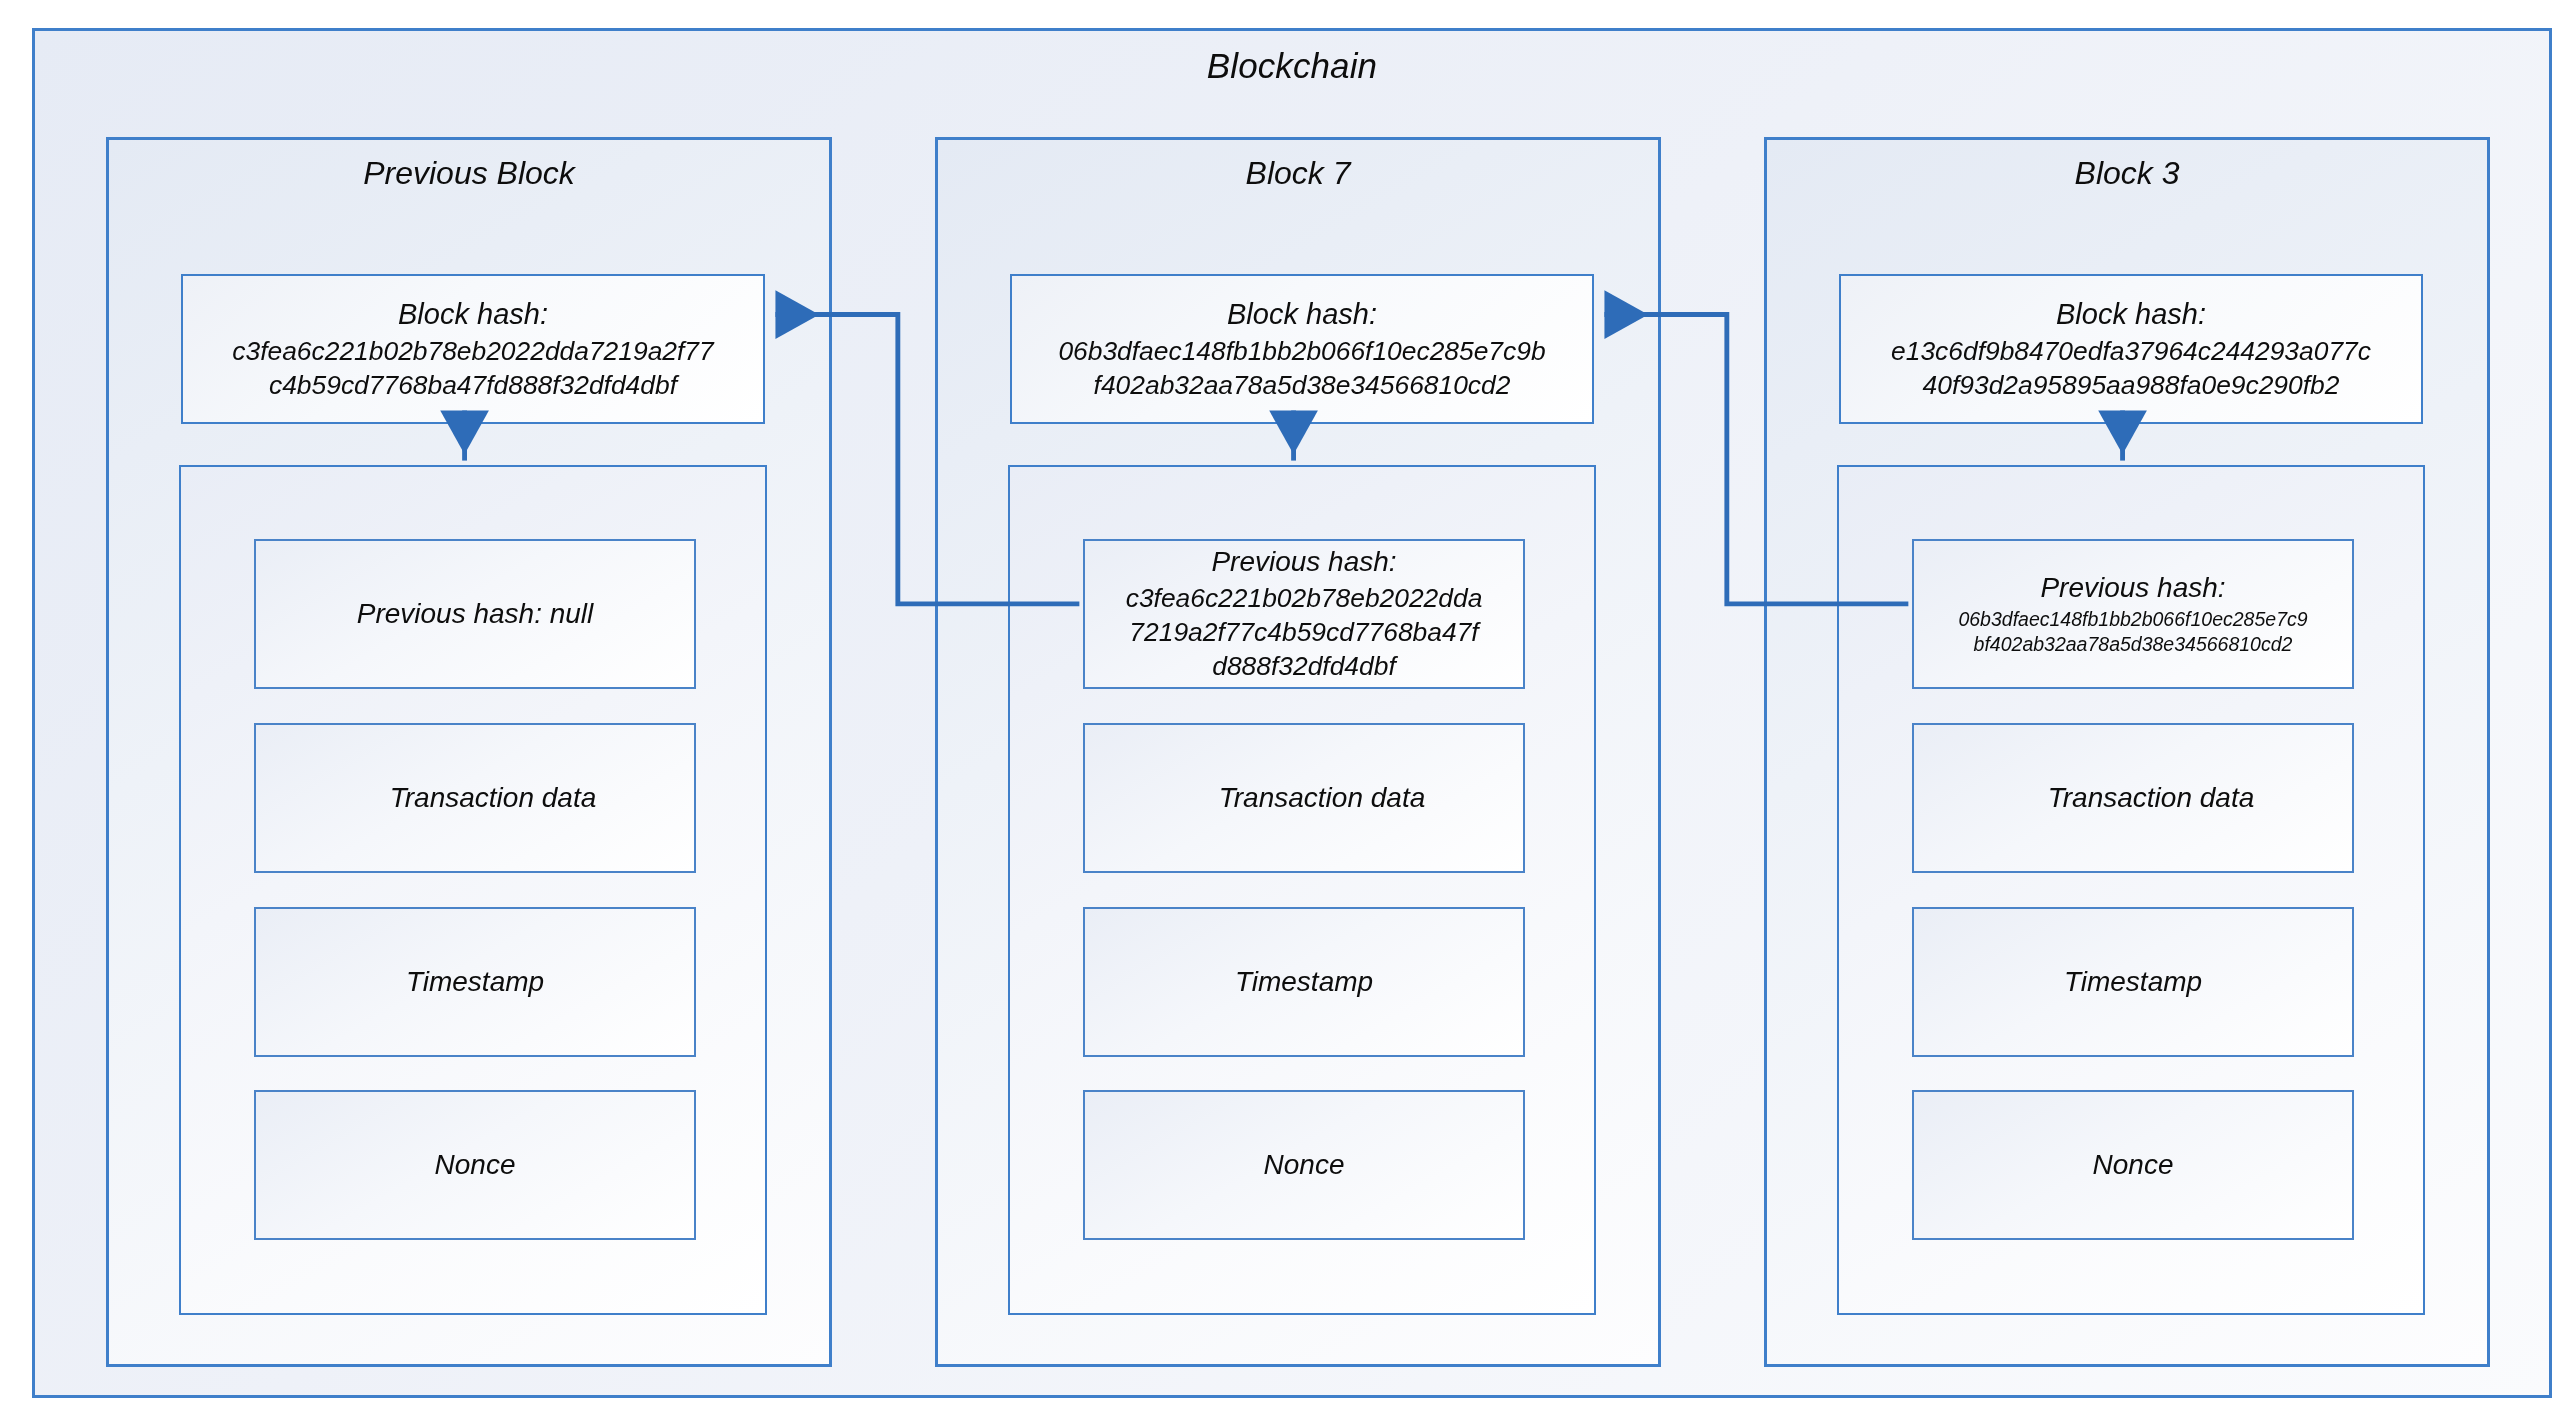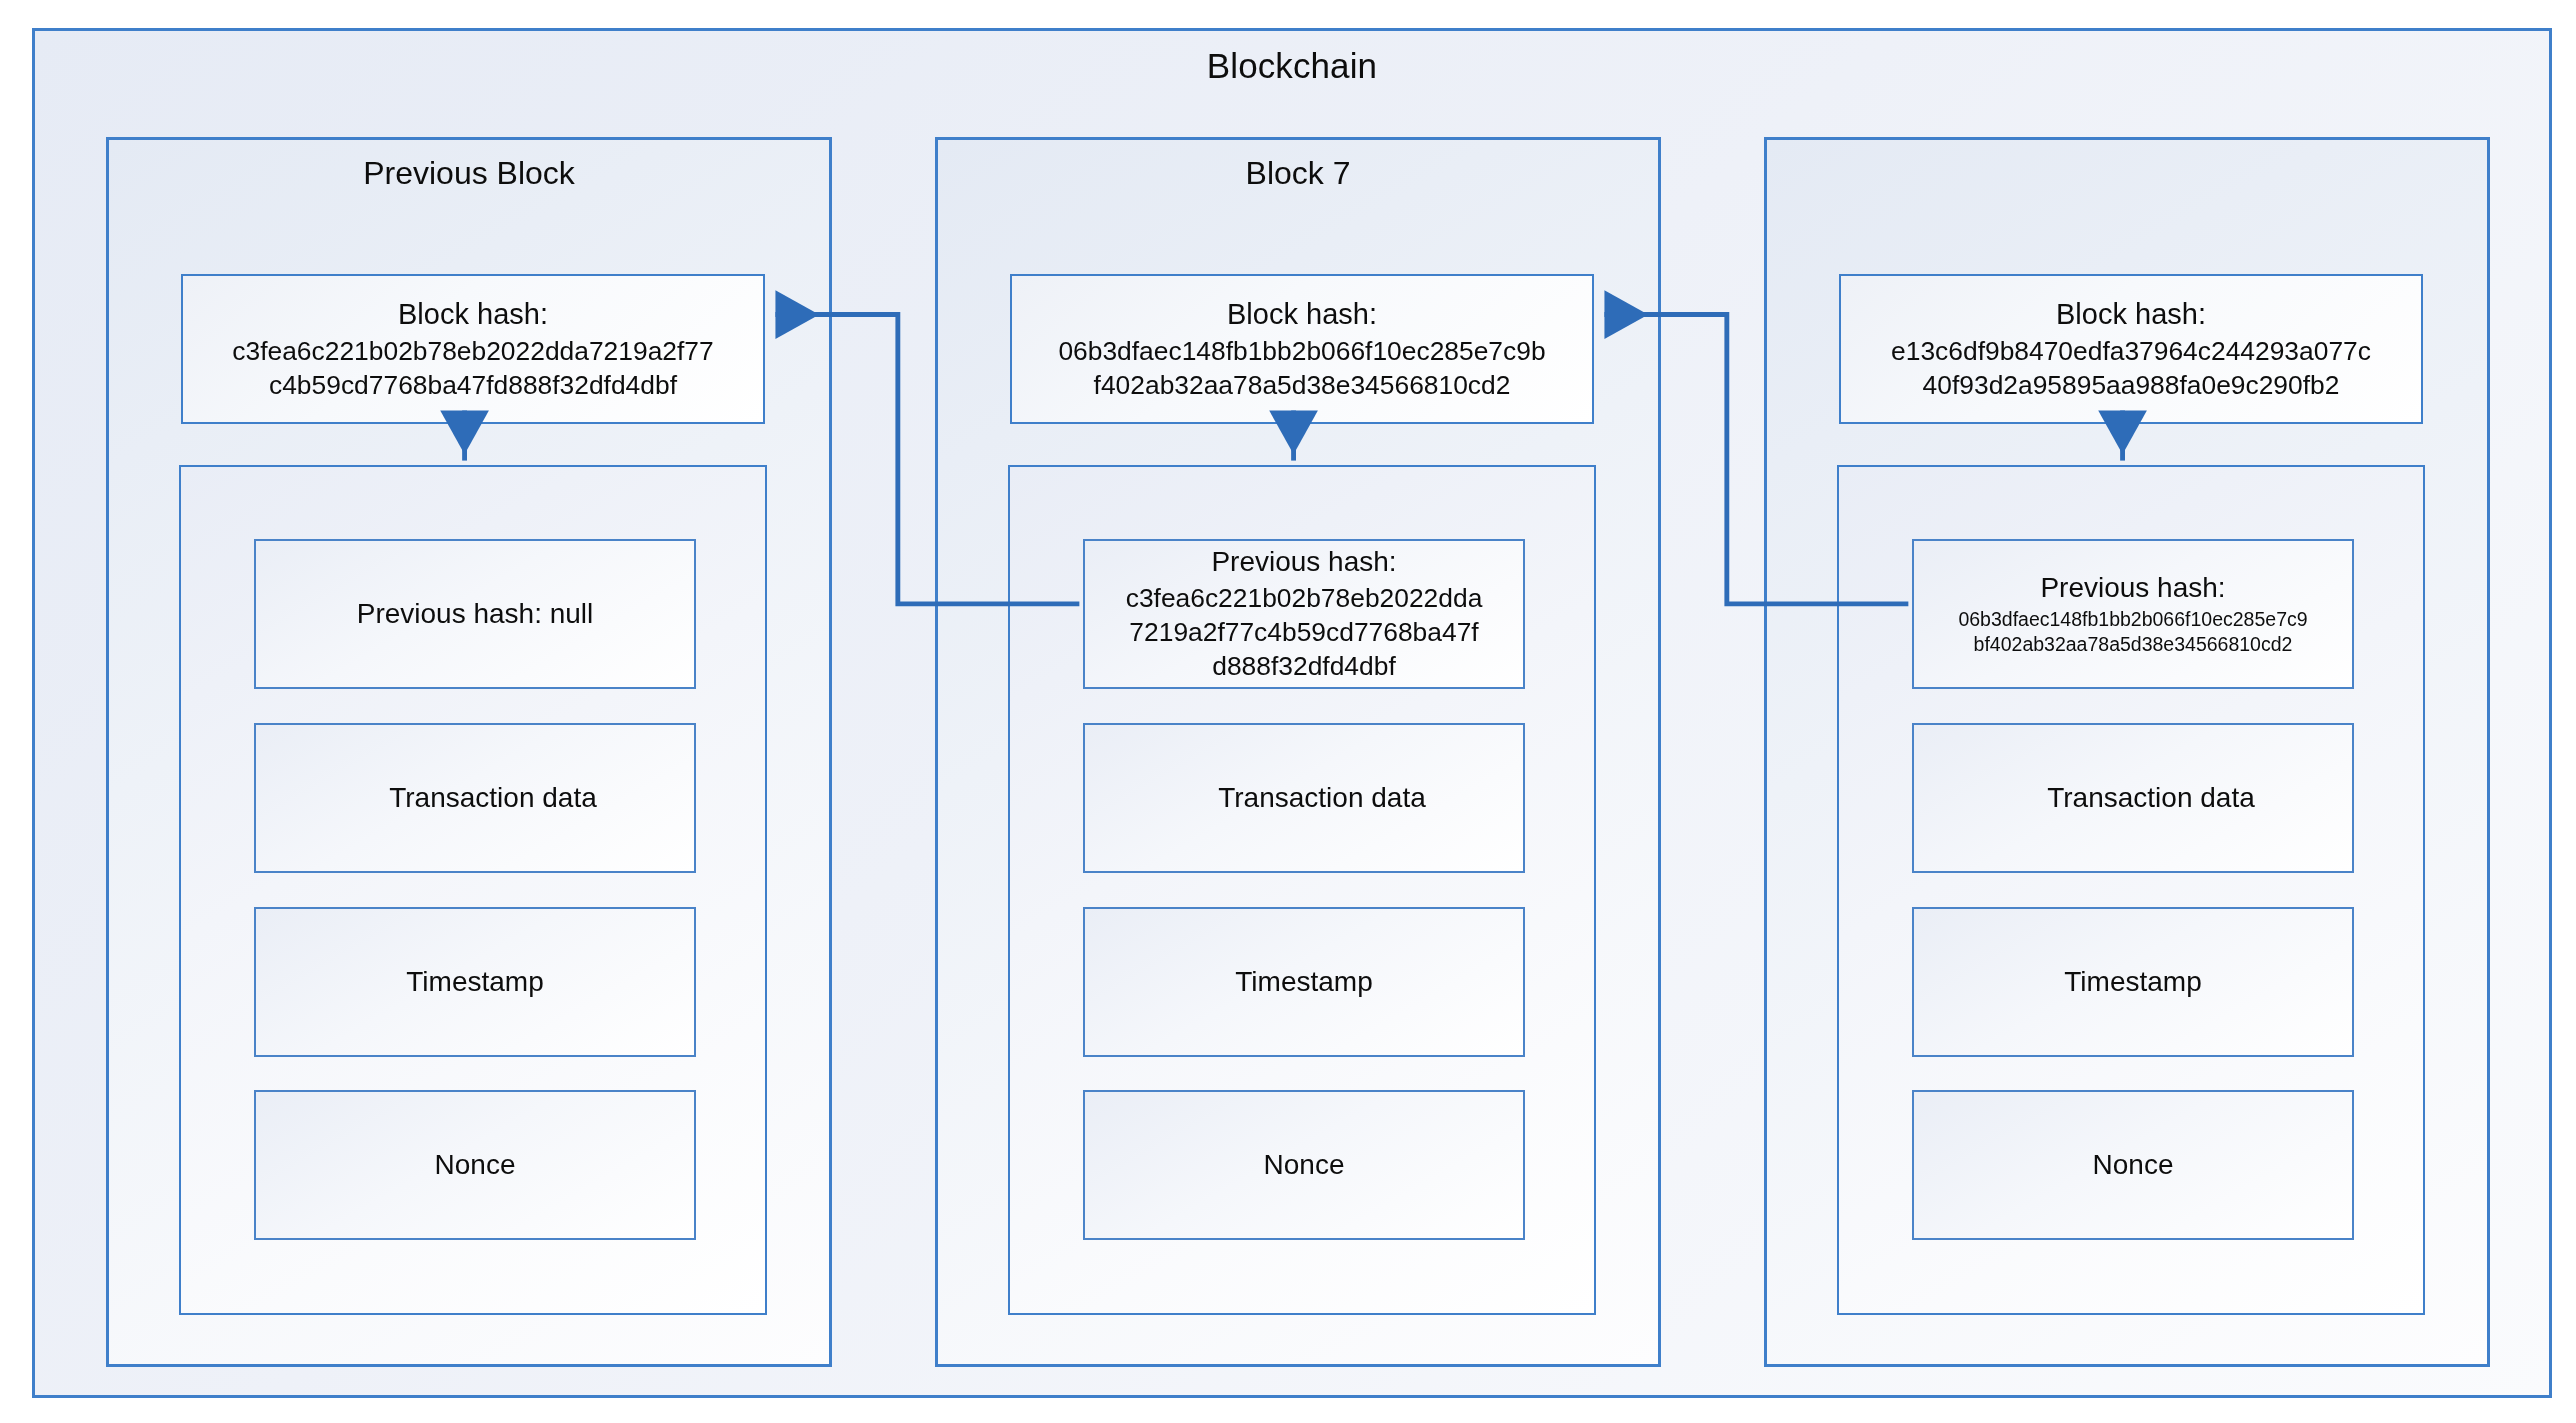--- a/index.html
+++ b/index.html
@@ -9,20 +9,21 @@
     padding: 0;
     background: #ffffff;
     font-family: "Liberation Sans", sans-serif;
   }
   #stage {
     position: relative;
     width: 2576px;
     height: 1424px;
     background: #ffffff;
     overflow: hidden;
+    font-style: italic;
   }
 
   
   .chain-frame {
     position: absolute;
     left: 32px;
     top: 28px;
     width: 2520px;
     height: 1370px;
     border: 3.5px solid #3f7fca;
@@ -184,20 +185,21 @@
         <div class="field f-ts">
           <div class="lbl">Timestamp</div>
         </div>
         <div class="field f-nonce">
           <div class="lbl">Nonce</div>
         </div>
       </div>
     </div>
 
     <div class="block b3">
+      <div class="block-title">Block 3</div>
 
       <div class="hash-box">
         <div class="lbl">Block hash:</div>
         <div class="hx">e13c6df9b8470edfa37964c244293a077c</div>
         <div class="hx">40f93d2a95895aa988fa0e9c290fb2</div>
       </div>
 
       <div class="block-body">
         <div class="field f-prev">
           <div class="lbl">Previous hash:</div>

